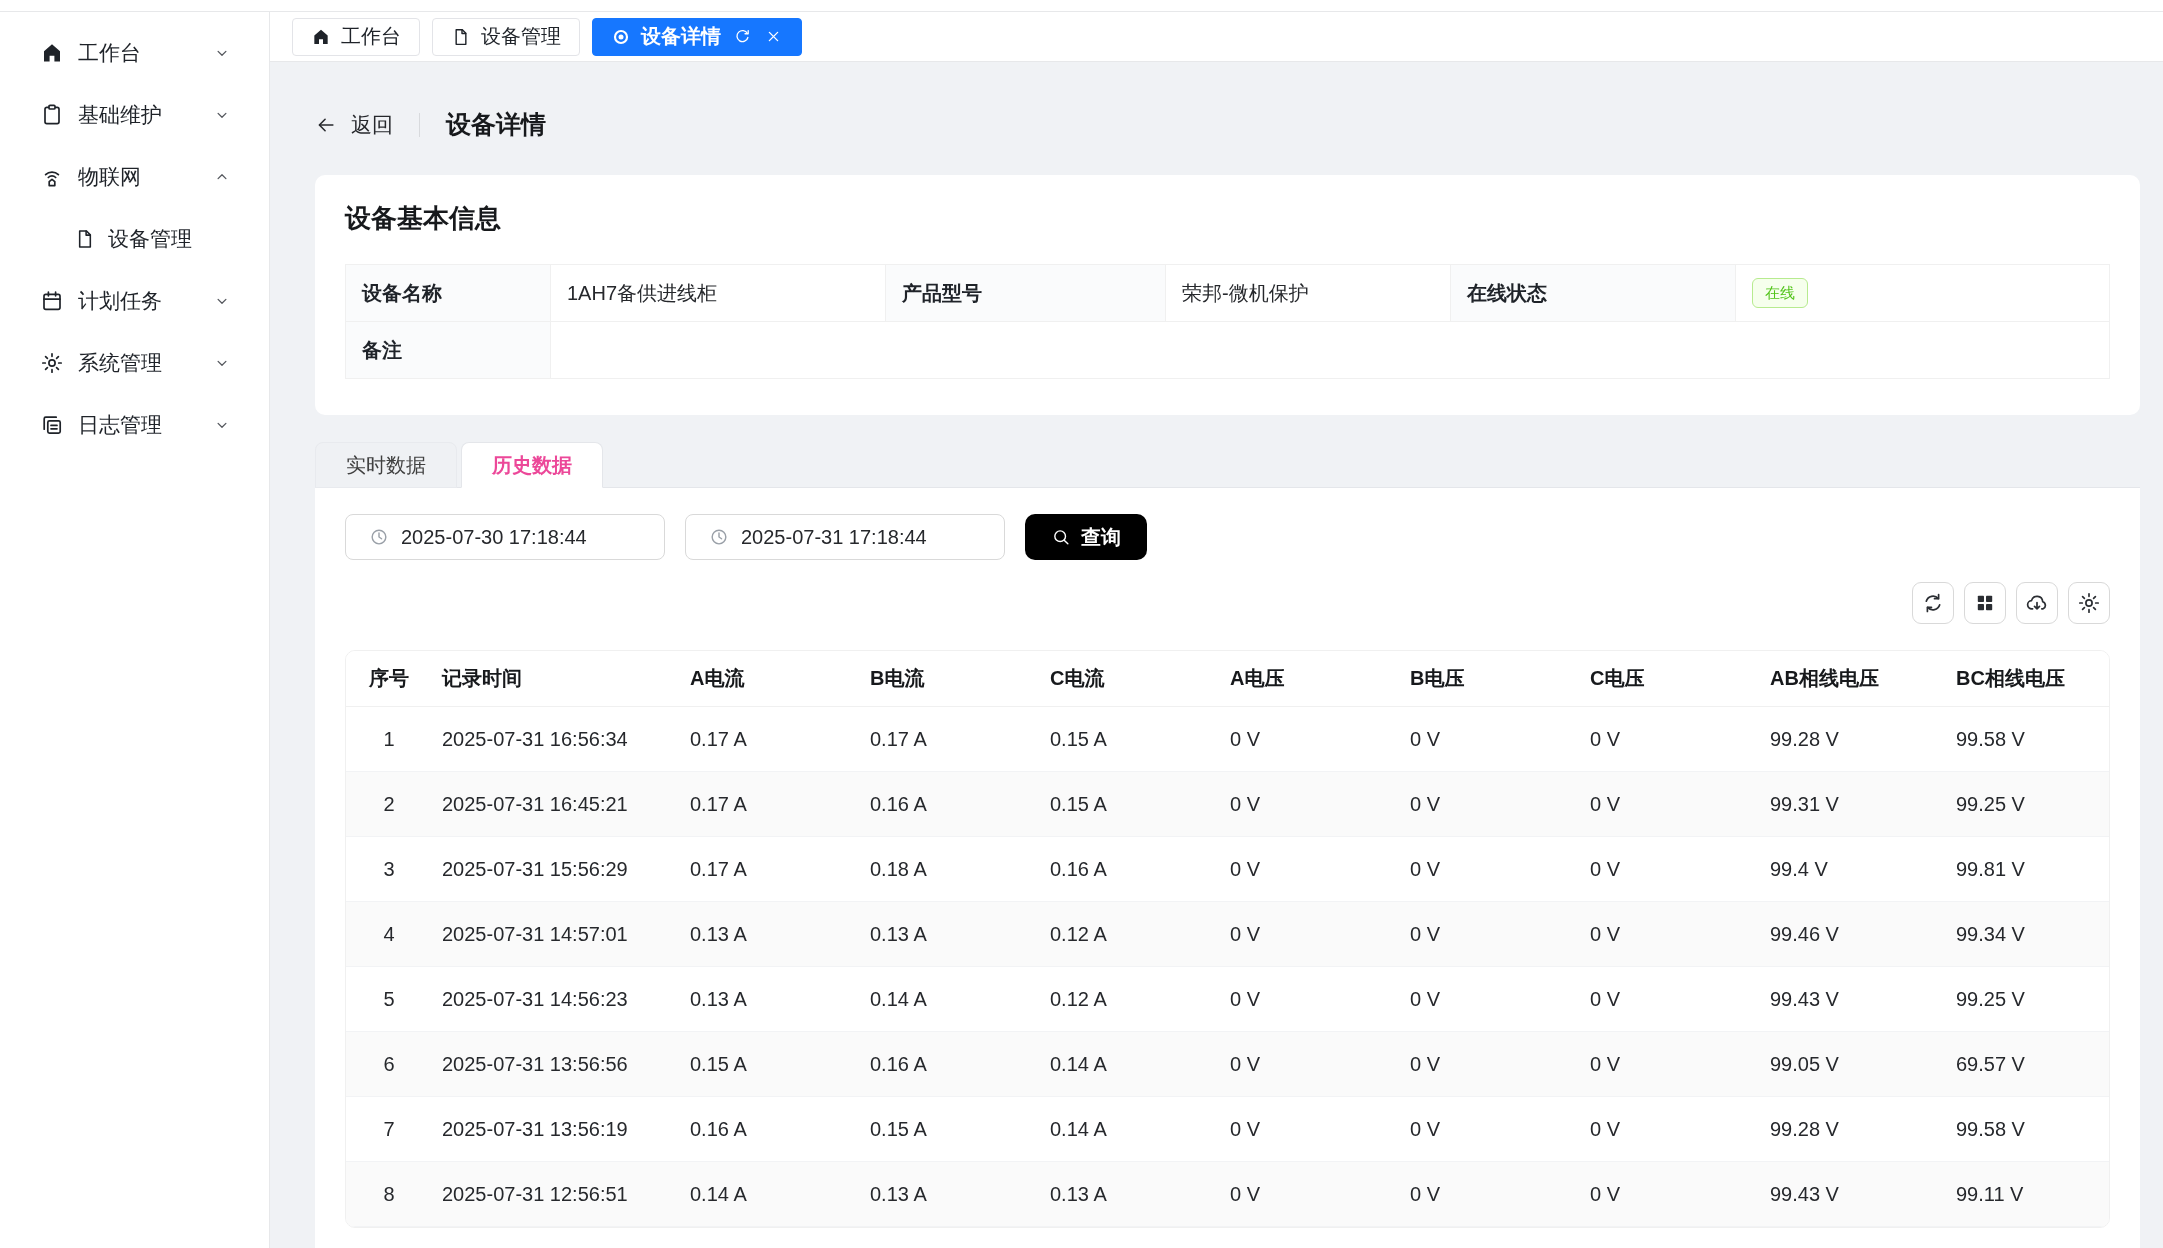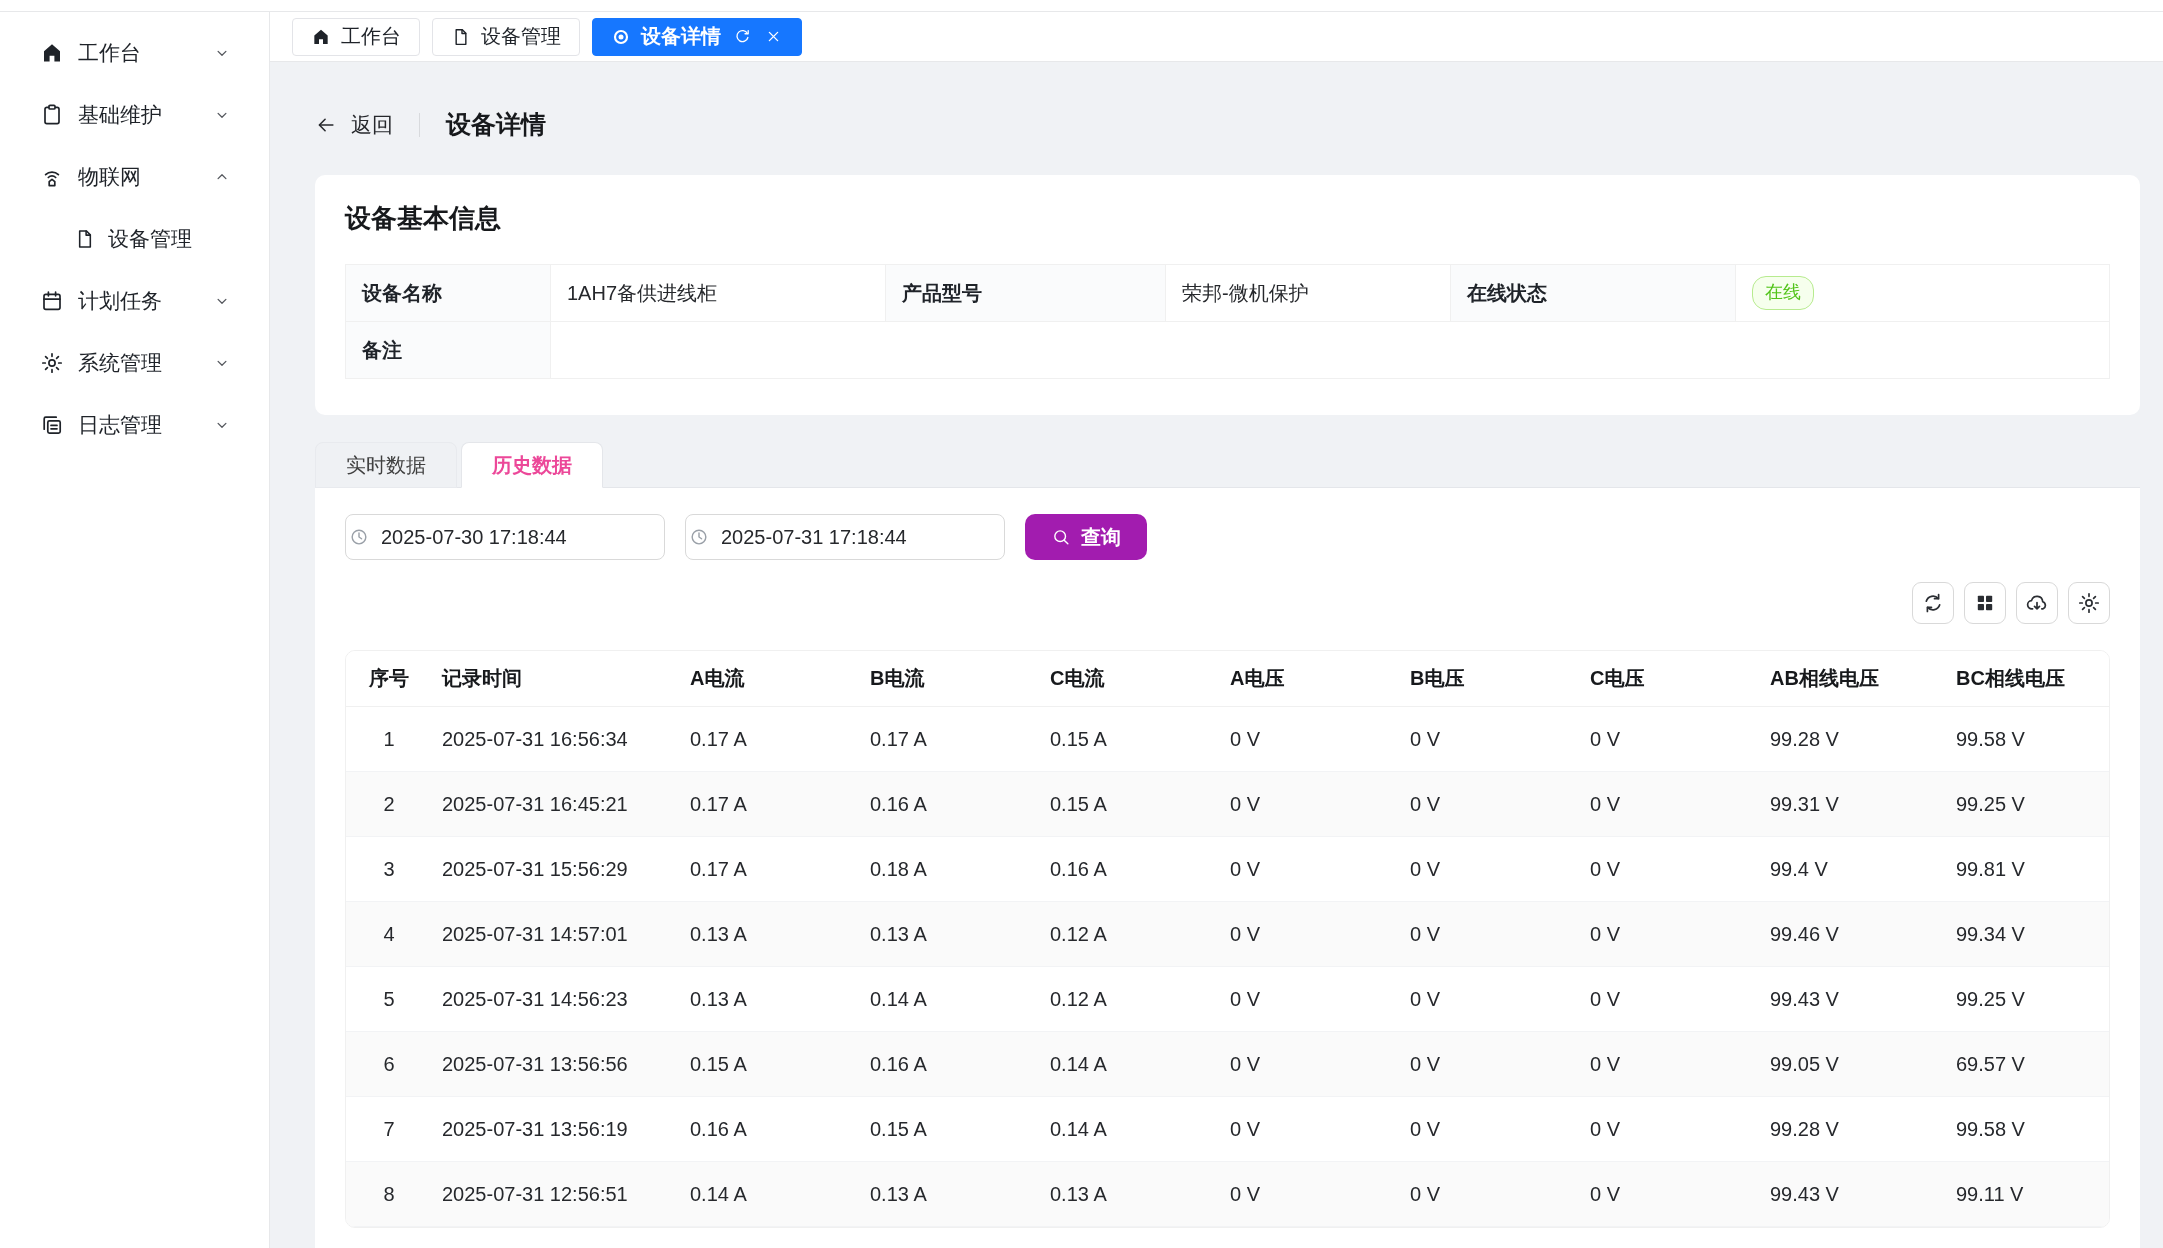--- a/index.html
+++ b/index.html
@@ -40,38 +40,38 @@
   .back-btn .icon svg{width:22px;height:22px;}
   .hdr-divider{width:1px;height:24px;background:#d8dadd;margin:0 26px;}
   .page-title{font-size:25px;font-weight:700;color:#17191c;}
 
   
   .card{background:#fff;border-radius:10px;padding:26px 30px 36px;box-sizing:border-box;}
   .card-title{font-size:26px;font-weight:700;margin:0 0 28px;color:#17191c;}
   table.desc{width:100%;border-collapse:collapse;font-size:20px;table-layout:fixed;}
   table.desc td{border:1px solid #f0f0f0;height:57px;padding:0 16px;box-sizing:border-box;overflow:hidden;white-space:nowrap;}
   table.desc td.lbl{background:#fafbfc;font-weight:700;color:#1f2329;}
-  .tag-success{display:inline-block;padding:4px 12px;font-size:18px;line-height:1.3;border-radius:14px;}
+  .tag-success{display:inline-block;padding:4px 12px;font-size:15px;line-height:1.3;border-radius:6px;}
   a.alarm-link{text-decoration:underline;cursor:pointer;}
 
   
   .tabs-band{margin-top:26px;display:flex;align-items:flex-end;height:46px;border-bottom:1px solid #e4e6ea;}
   .data-tab{height:46px;box-sizing:border-box;padding:0 30px;display:flex;align-items:center;
     font-size:20px;color:#404040;cursor:pointer;border:1px solid transparent;margin-bottom:-1px;
     background:#eff1f4;border-color:#e8eaee;border-radius:8px 8px 0 0;margin-right:4px;}
   .data-tab.active{background:#fff;color:#ec4899;font-weight:600;border:1px solid #e4e6ea;border-bottom-color:#fff;}
 
   
   .panel{background:#fff;padding:26px 30px 40px;box-sizing:border-box;}
   .filter-row{display:flex;align-items:center;gap:20px;}
   .picker{width:320px;height:46px;box-sizing:border-box;border:1px solid #d9d9d9;border-radius:8px;
-    display:flex;align-items:center;gap:12px;padding:0 3px;background:#fff;font-size:20px;color:#26282c;cursor:text;}
+    display:flex;align-items:center;gap:12px;padding:0 23px;background:#fff;font-size:20px;color:#26282c;cursor:text;}
   .picker .icon{color:#9aa0a8;}
   .picker .icon svg{width:20px;height:20px;}
-  .btn-primary{height:46px;padding:0 26px;border:none;border-radius:10px;background:#a21caf;color:#fff;
+  .btn-primary{height:46px;padding:0 26px;border:none;border-radius:10px;background:#000000;color:#fff;
     font-size:20px;font-weight:600;display:flex;align-items:center;gap:10px;cursor:pointer;
     font-family:"Liberation Sans","DejaVu Sans",sans-serif;}
   .btn-primary .icon svg{width:20px;height:20px;}
 
   .toolbar{display:flex;justify-content:flex-end;gap:10px;margin-top:22px;}
   .tool-btn{width:42px;height:42px;box-sizing:border-box;border:1px solid #d9d9d9;border-radius:9px;
     background:#fff;color:#2b2e33;display:flex;align-items:center;justify-content:center;cursor:pointer;padding:0;}
   .tool-btn svg{width:24px;height:24px;}
 
   

